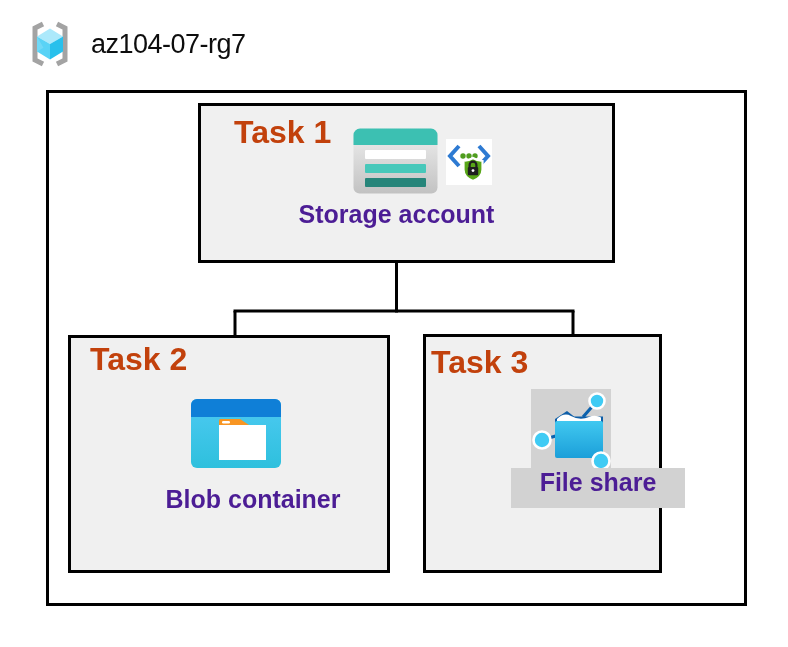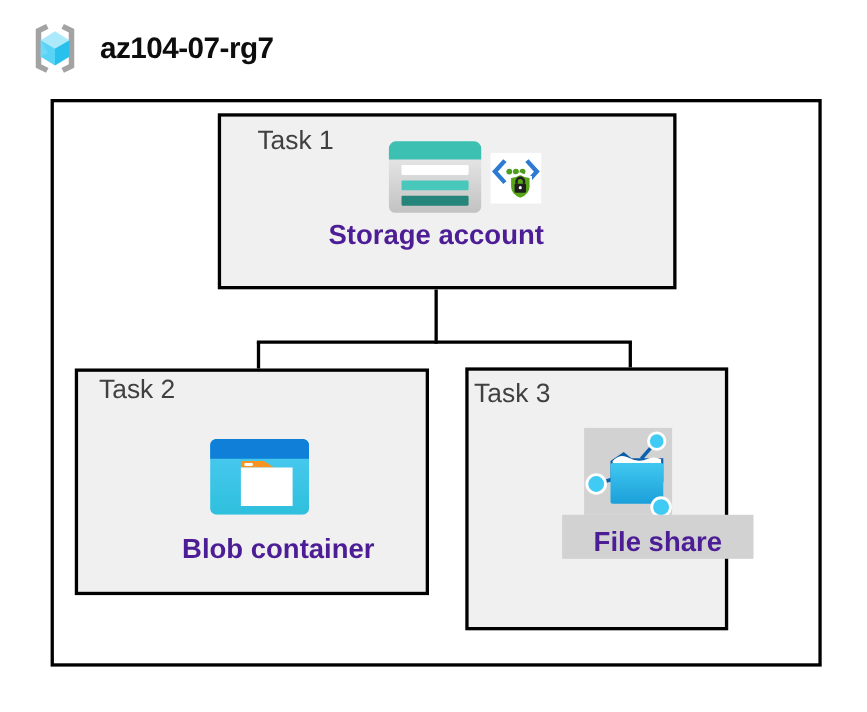--- a/index.html
+++ b/index.html
@@ -3,44 +3,44 @@
 <meta charset="utf-8">
 <style>
   html,body{margin:0;padding:0;background:#ffffff;}
   #canvas{
     position:relative;width:788px;height:647px;background:#ffffff;
     font-family:"Liberation Sans","DejaVu Sans",sans-serif;overflow:hidden;
   }
   .abs{position:absolute;}
   
   .rg-header{position:absolute;left:27px;top:20px;display:flex;align-items:center;gap:18px;}
-  .rg-label{font-size:27px;font-weight:700;color:#0d0d0d;letter-spacing:-0.5px;}
+  .rg-label{font-size:27px;font-weight:400;color:#0d0d0d;letter-spacing:-0.5px;}
   
   .outer-box{
     position:absolute;left:46px;top:90px;width:701px;height:516px;
     border:3px solid #000;box-sizing:border-box;background:#fff;
   }
   
   .task-box{
     position:absolute;background:#f0f0f0;border:3px solid #000;box-sizing:border-box;
   }
   .task1{left:198px;top:103px;width:417px;height:160px;}
-  .task2{left:68px;top:335px;width:322px;height:206px;}
+  .task2{left:68px;top:335px;width:322px;height:238px;}
   .task3{left:423px;top:334px;width:239px;height:239px;}
   .task-label{
-    position:absolute;font-size:24px;font-weight:400;color:#404040;white-space:nowrap;
+    position:absolute;font-size:32px;font-weight:700;color:#c2410c;white-space:nowrap;
   }
   .resource-label{
     position:absolute;font-size:25px;font-weight:700;color:#4c1d95;
     text-align:center;white-space:nowrap;
   }
   .gray-patch{position:absolute;background:#d2d2d2;}
   .fileshare-label-box{
     position:absolute;left:85px;top:131px;width:174px;height:40px;background:#d2d2d2;
-    display:flex;align-items:flex-end;justify-content:center;
+    display:flex;align-items:flex-start;justify-content:center;
   }
   .fileshare-label-box .resource-label{position:static;}
   #connectors{position:absolute;left:0;top:0;pointer-events:none;}
   svg{display:block;}
 </style>
 </head>
 <body>
 
 <div id="canvas">
 

